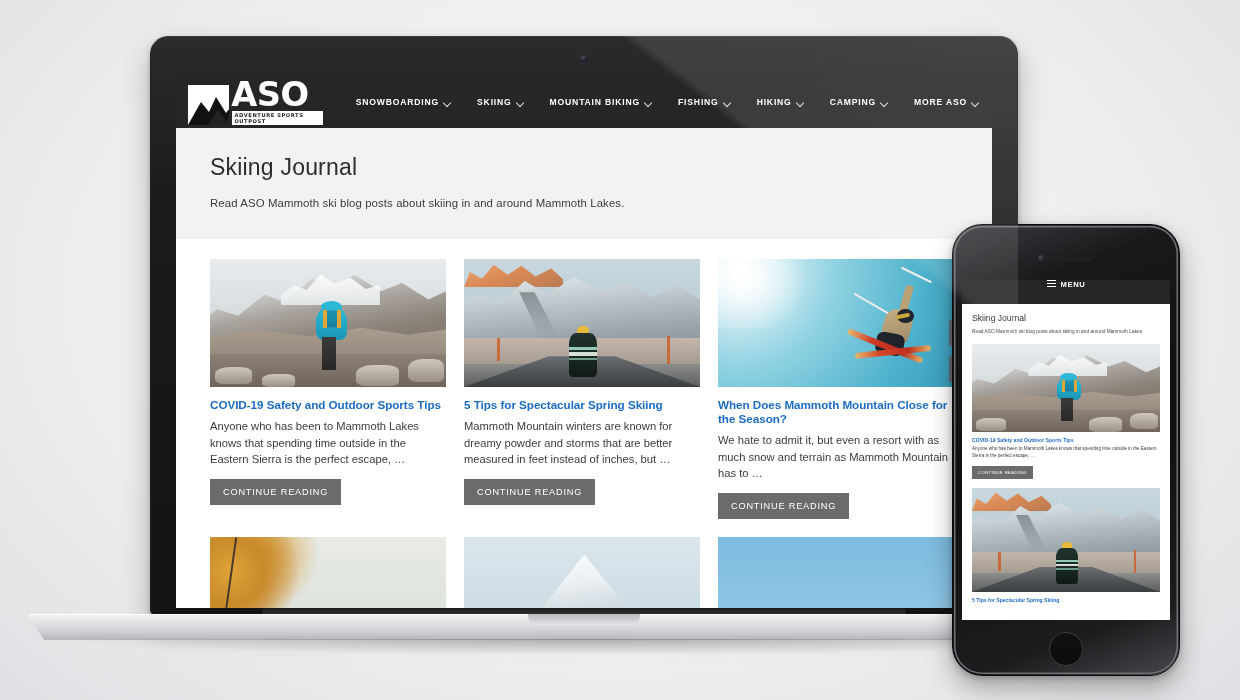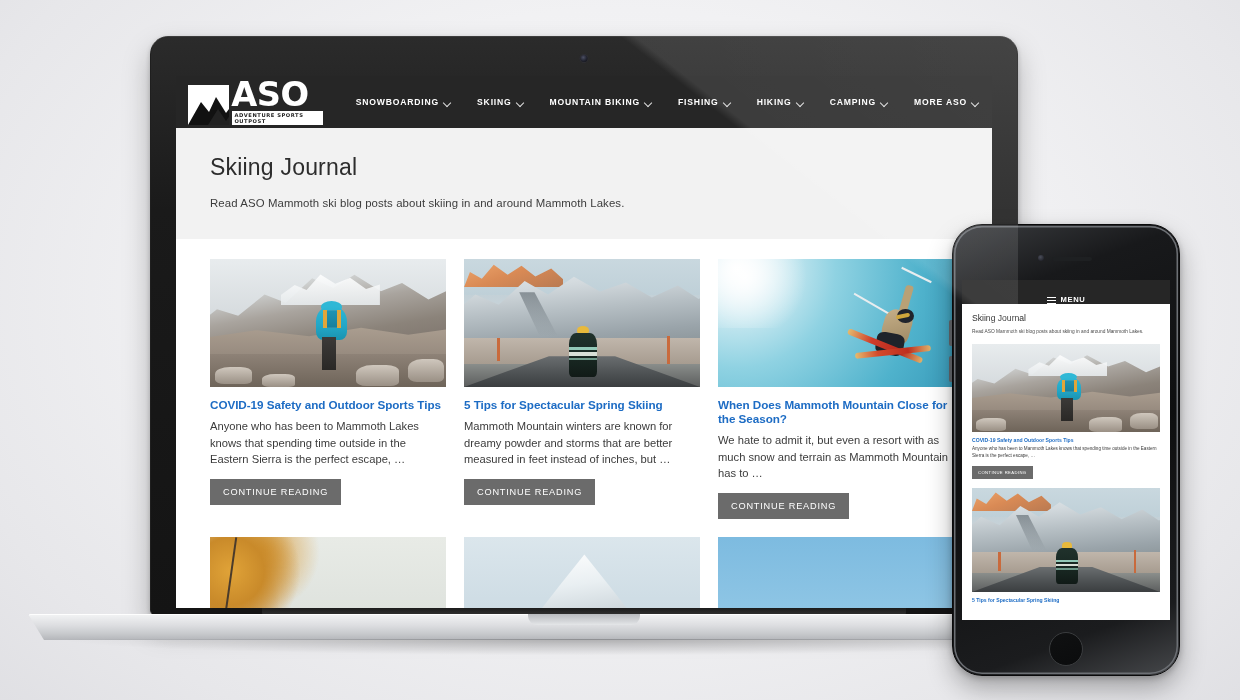--- a/index.html
+++ b/index.html
@@ -279,21 +279,21 @@
     background: radial-gradient(circle at 40% 35%,#4b4e5a,#15161c); }
   .phone-speaker { position:absolute; left:100px; top:33px; width:40px; height:3.5px; border-radius:2px; background:#1e2022; }
   .phone-home {
     position:absolute; left:50%; top:408px; transform:translateX(-50%);
     width:34px; height:34px; border-radius:50%;
     border:1.3px solid #3a3c3e; background: linear-gradient(160deg,#101112,#0b0c0d);
   }
   .phone-btn-l { position:absolute; left:-3px; top:96px; width:3px; height:26px; border-radius:2px 0 0 2px; background:#55585c; }
   .phone-btn-l2{ position:absolute; left:-3px; top:132px; width:3px; height:26px; border-radius:2px 0 0 2px; background:#55585c; }
 
-  .m-top { height: 24px; background:#262626; display:flex; align-items:flex-end; justify-content:center; gap:5px; }
+  .m-top { height: 24px; background:#262626; display:flex; align-items:flex-start; justify-content:center; gap:5px; }
   .m-burger { width:9px; height:7px; position:relative; }
   .m-burger span { position:absolute; left:0; width:9px; height:1.2px; background:#fff; }
   .m-burger span:nth-child(1){top:0}.m-burger span:nth-child(2){top:3px}.m-burger span:nth-child(3){top:6px}
   .m-menu { color:#fff; font-size:7.6px; font-weight:700; letter-spacing:.6px; }
   .m-body { padding: 9px 10px 0 10px; }
   .m-title { font-size:8.6px; color:#2d2d2d; }
   .m-sub { font-size:4.8px; color:#4a4a4a; line-height:7.4px; margin-top:5px; }
   .m-card { margin-top: 9px; }
   .m-img { width:188px; height:88px; overflow:hidden; }
   .m-ct { color:#1d6cc4; font-size:5.1px; font-weight:700; margin-top:5px; }

